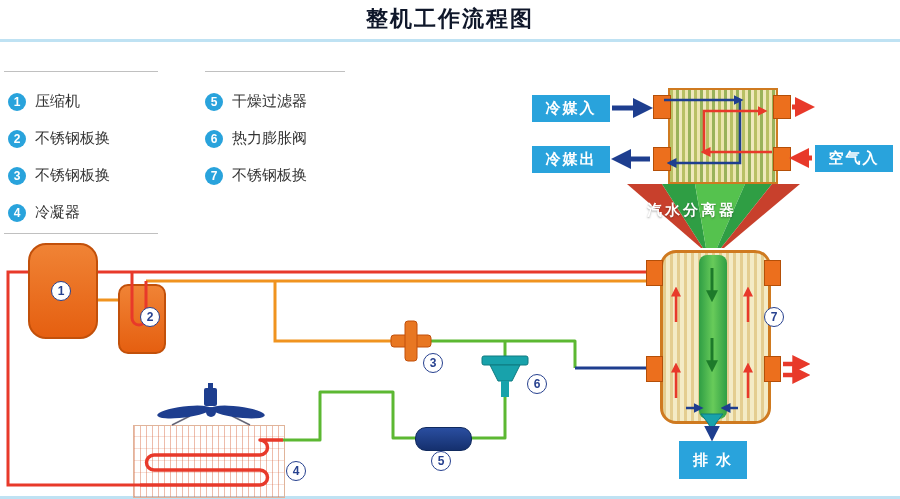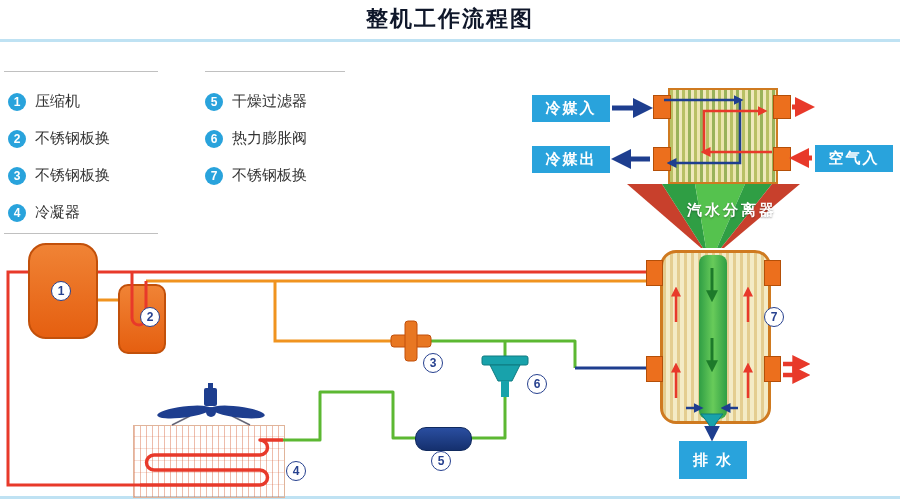--- a/index.html
+++ b/index.html
@@ -39,21 +39,21 @@
   .hx7{position:absolute;left:660px;top:250px;width:105px;height:168px;z-index:3;
        background:repeating-linear-gradient(90deg,#e4cd90 0 3px,#f4ebc6 3px 7px);
        border:3px solid #cf7a20;border-radius:16px;overflow:hidden;}
   .hx7-band{position:absolute;left:36px;top:2px;width:28px;height:calc(100% - 4px);
             background:linear-gradient(90deg,#2f9e44,#68cb5a 50%,#2f9e44);border-radius:8px;}
   .port{position:absolute;background:#ec6f1d;border:1px solid #b44f08;z-index:4;}
 
   
   .tag{position:absolute;background:#29a3dc;color:#fff;font-weight:bold;font-size:15px;
        display:flex;align-items:center;justify-content:center;letter-spacing:2px;z-index:6;}
-  .sep-label{position:absolute;left:647px;top:201px;width:130px;text-align:right;color:#fff;
+  .sep-label{position:absolute;left:647px;top:201px;width:130px;text-align:left;color:#fff;
              font-weight:bold;font-size:15px;letter-spacing:3px;z-index:6;
              text-shadow:0 1px 2px rgba(0,0,0,.35);}
 
   
   .mark{position:absolute;width:18px;height:18px;border-radius:50%;background:#fff;
         border:1.5px solid #27418f;color:#27418f;font-size:12px;font-weight:bold;
         display:flex;align-items:center;justify-content:center;
         transform:translate(-50%,-50%);z-index:6;}
 </style>
 </head>

